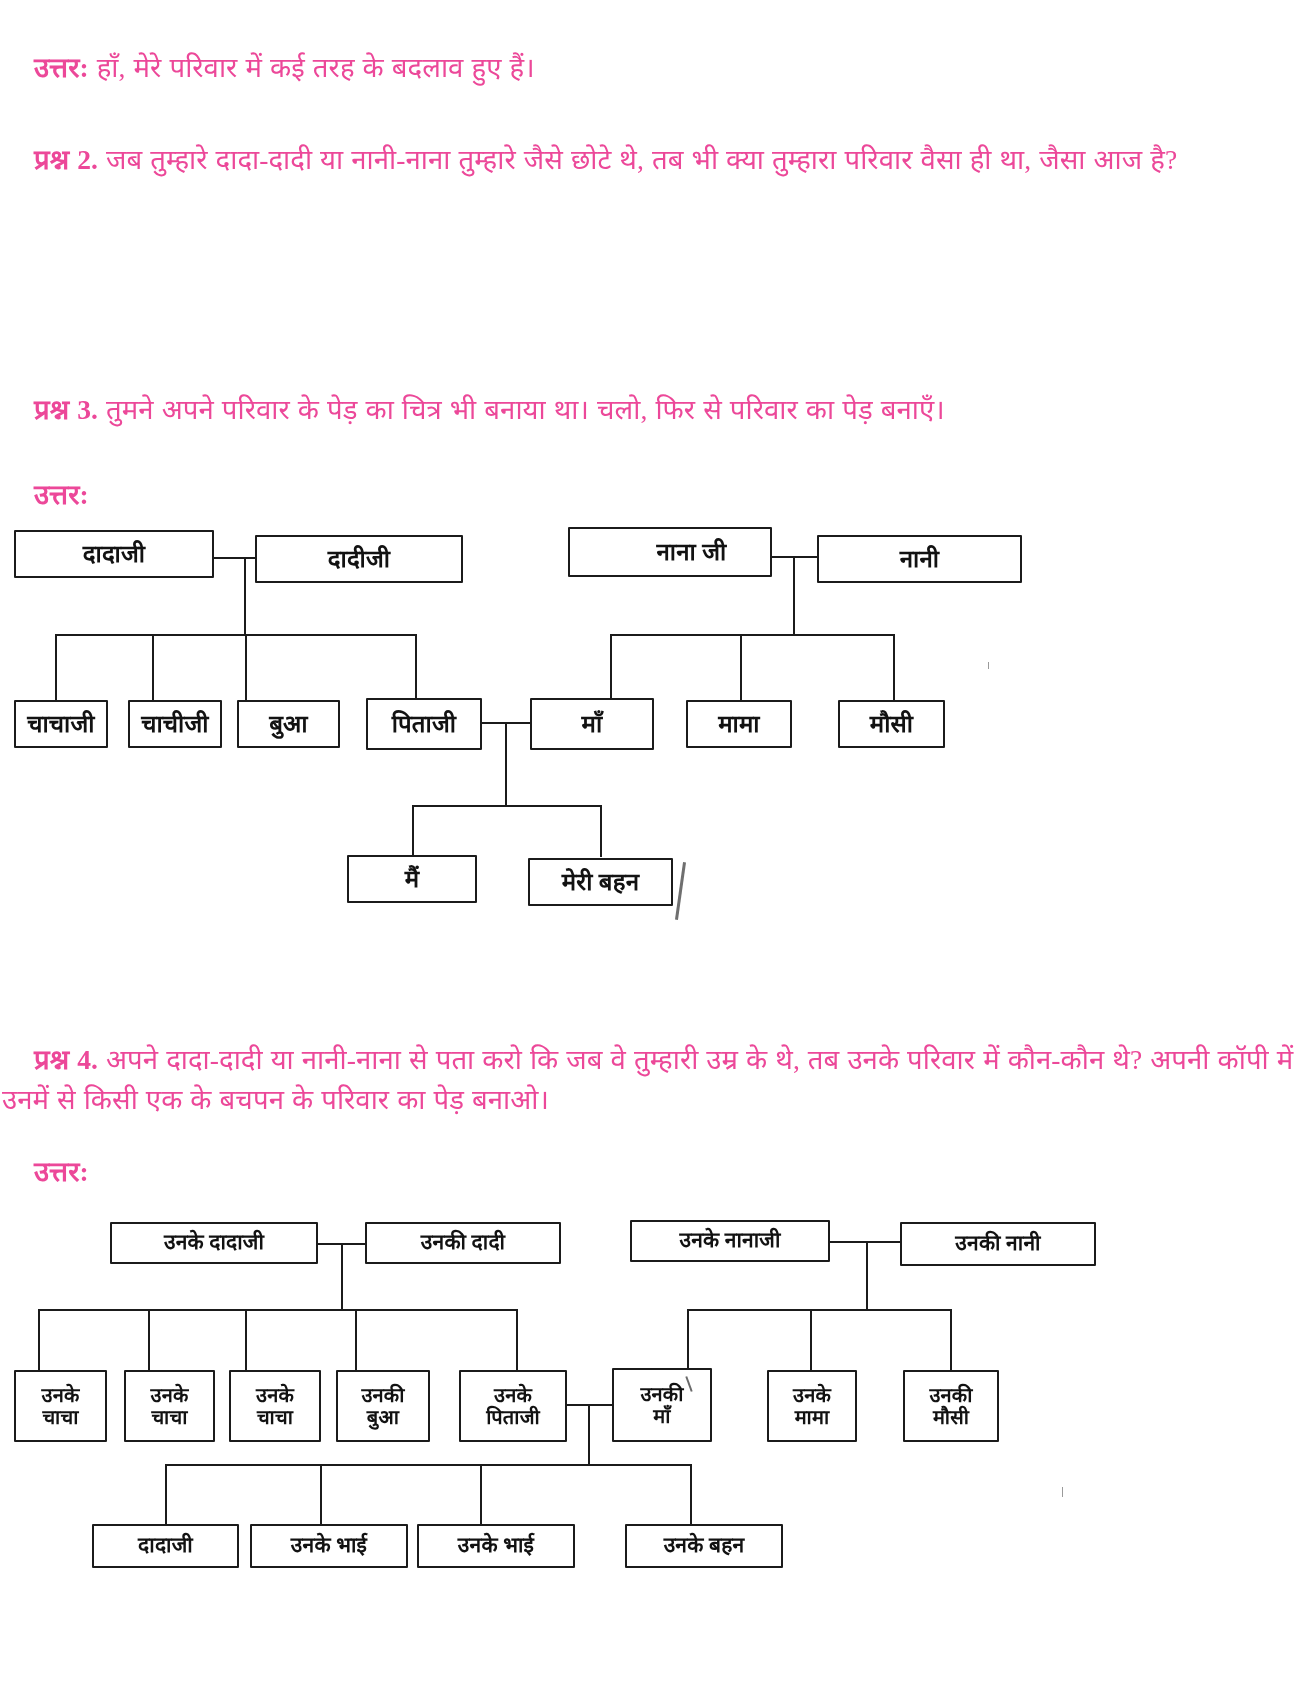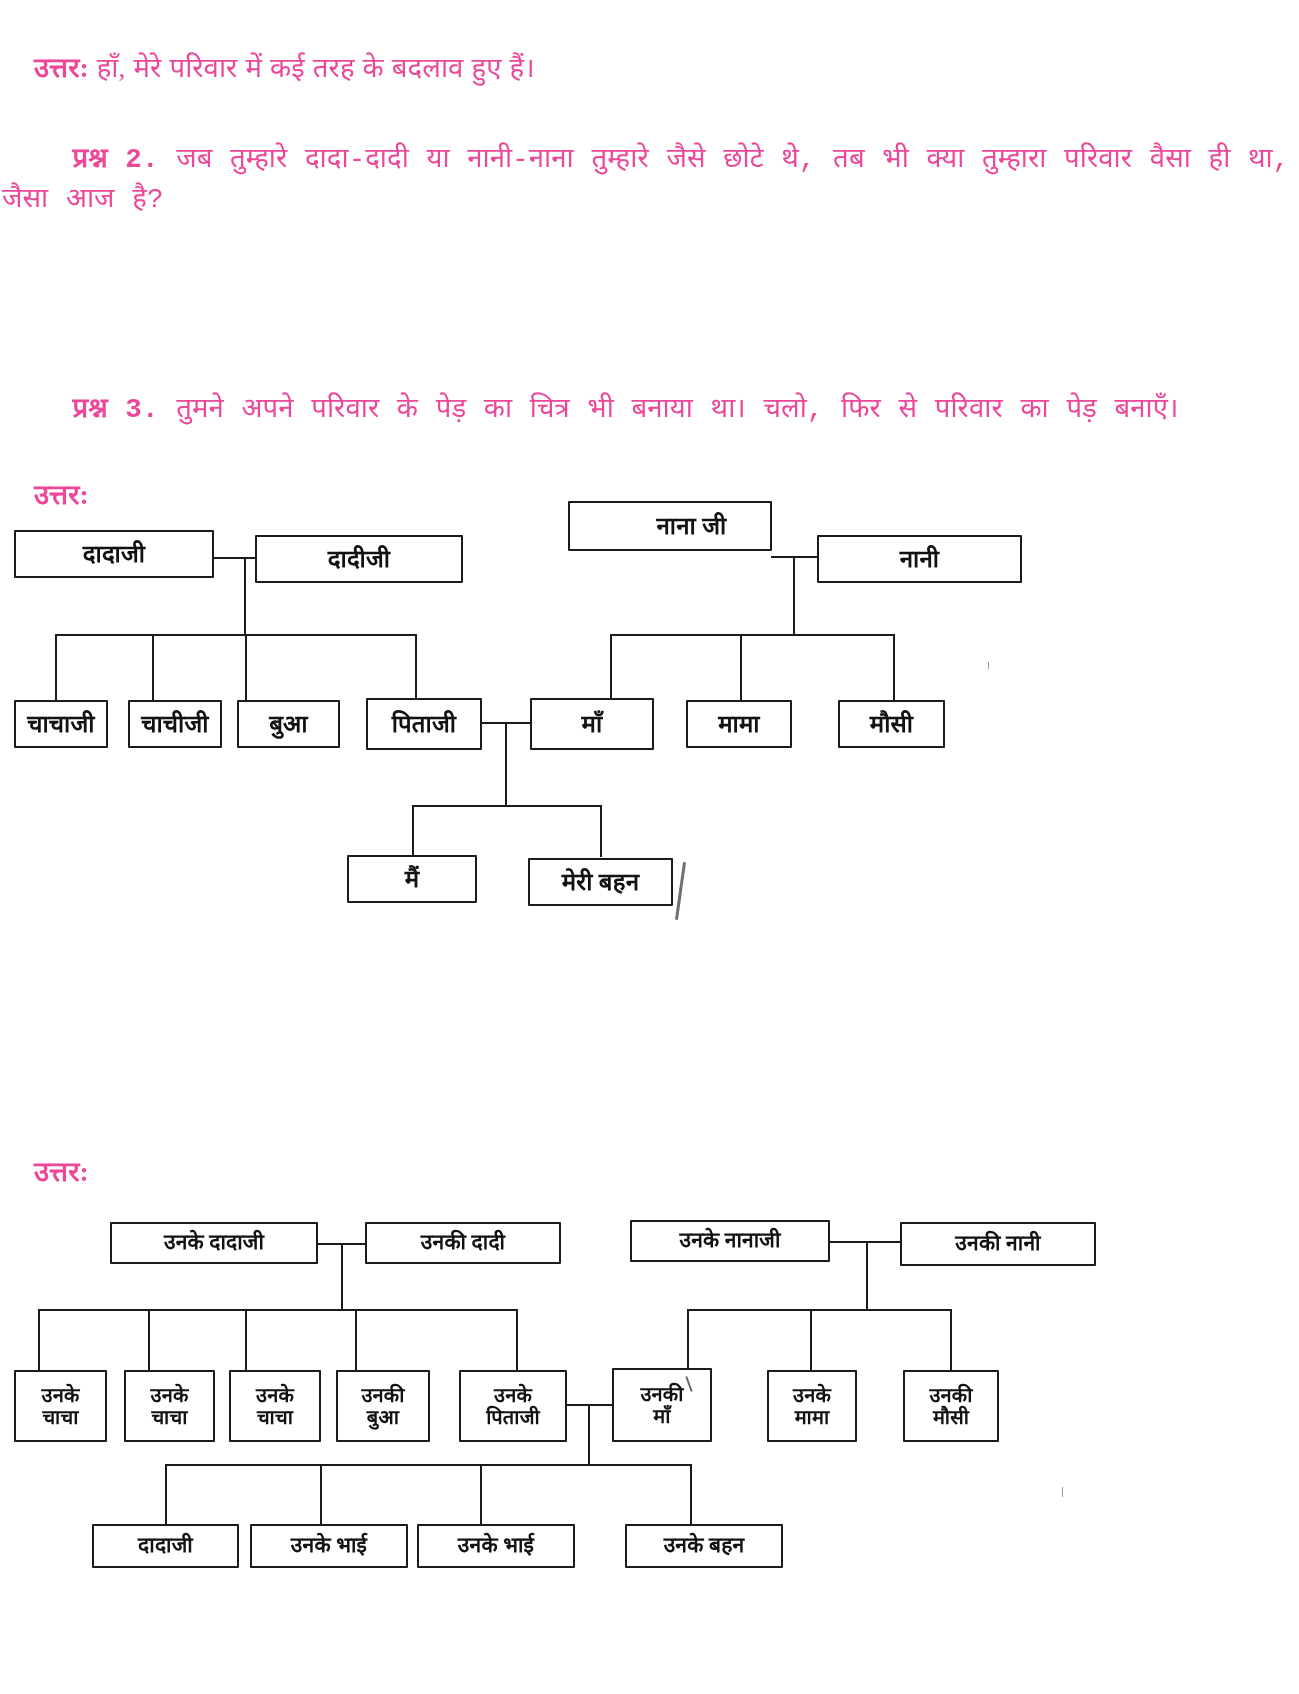--- a/index.html
+++ b/index.html
@@ -36,21 +36,21 @@
     font-size: 27.5px;
     line-height: 40px;
     letter-spacing: 0.1px;
     color: #ec4899;
     white-space: pre-wrap;
     word-spacing: 1px;
   }
   .tblock .lead {
     font-weight: bold;
   }
-  .qtext { font-size: 27.5px; font-family: Liberation Mono, monospace; }
+  .qtext { font-size: 27.5px; }
 
   
   .diagram {
     position: absolute;
     left: 0;
     top: 0;
   }
   .node {
     position: absolute;
     box-sizing: border-box;
@@ -105,34 +105,37 @@
 
 
   <div class="tblock qtext" style="top:350px;">
     <span class="lead">प्रश्न 3.</span><span> तुमने अपने परिवार के पेड़ का चित्र भी बनाया था। चलो, फिर से परिवार का पेड़ बनाएँ।</span>
   </div>
 
   <div class="tblock" style="top:435px;">
     <span class="lead">उत्तर:</span><span></span>
   </div>
 
+  <div class="tblock qtext" style="top:1000px;">
+    <span class="lead">प्रश्न 4.</span><span> अपने दादा-दादी या नानी-नाना से पता करो कि जब वे तुम्हारी उम्र के थे, तब उनके परिवार में कौन-कौन थे? अपनी कॉपी में उनमें से किसी एक के बचपन के परिवार का पेड़ बनाओ।</span>
+  </div>
 
   <div class="tblock" style="top:1112px;">
     <span class="lead">उत्तर:</span><span></span>
   </div>
 
   <div class="diagram">
 
     <div class="node t1" style="left:14px;  top:530px; width:200px; height:48px;">
       <span>दादाजी</span>
     </div>
     <div class="node t1" style="left:255px; top:535px; width:208px; height:48px;">
       <span>दादीजी</span>
     </div>
-    <div class="node t1" style="left:568px; top:501px; width:204px; height:50px;padding-left:43px;">
+    <div class="node t1" style="left:568px; top:527px; width:204px; height:50px;padding-left:43px;">
       <span>नाना जी</span>
     </div>
     <div class="node t1" style="left:817px; top:535px; width:205px; height:48px;">
       <span>नानी</span>
     </div>
 
     <div class="edge h" style="left:214px; top:557px; width:42px;"></div>
     <div class="edge h" style="left:771px; top:556px; width:47px;"></div>
 
     <div class="edge v" style="left:244px; top:557px; height:79px;"></div>

